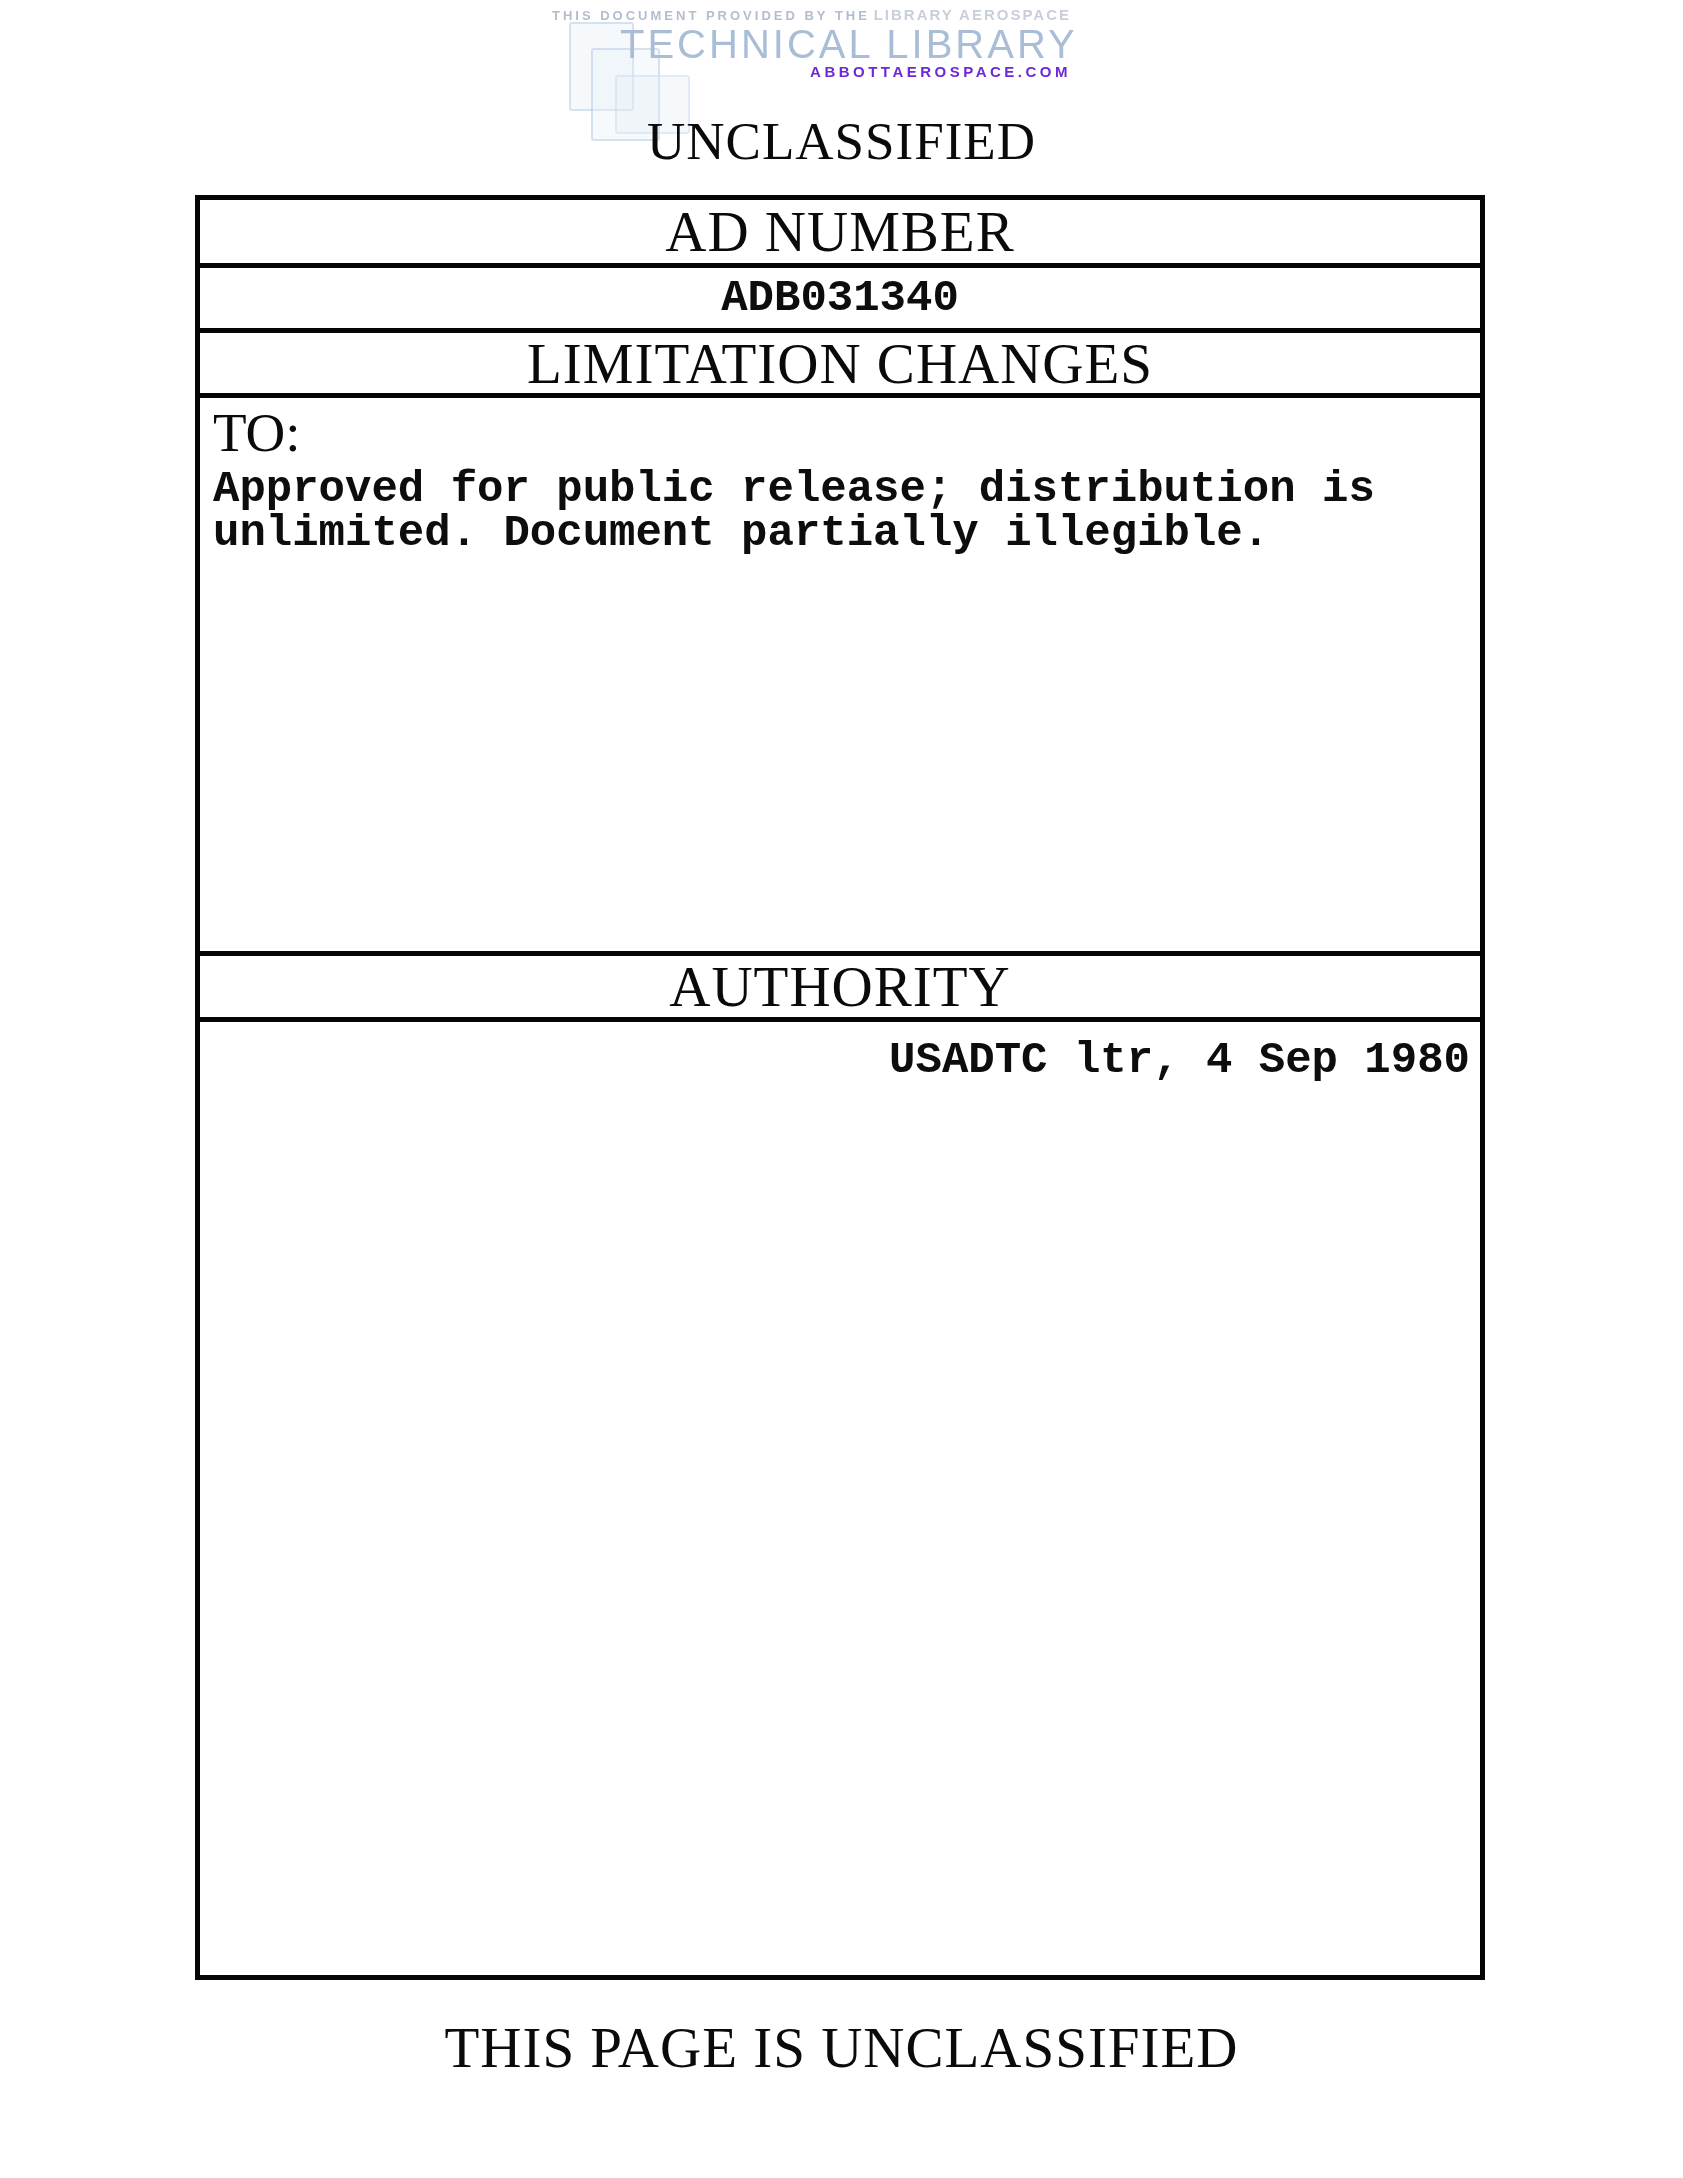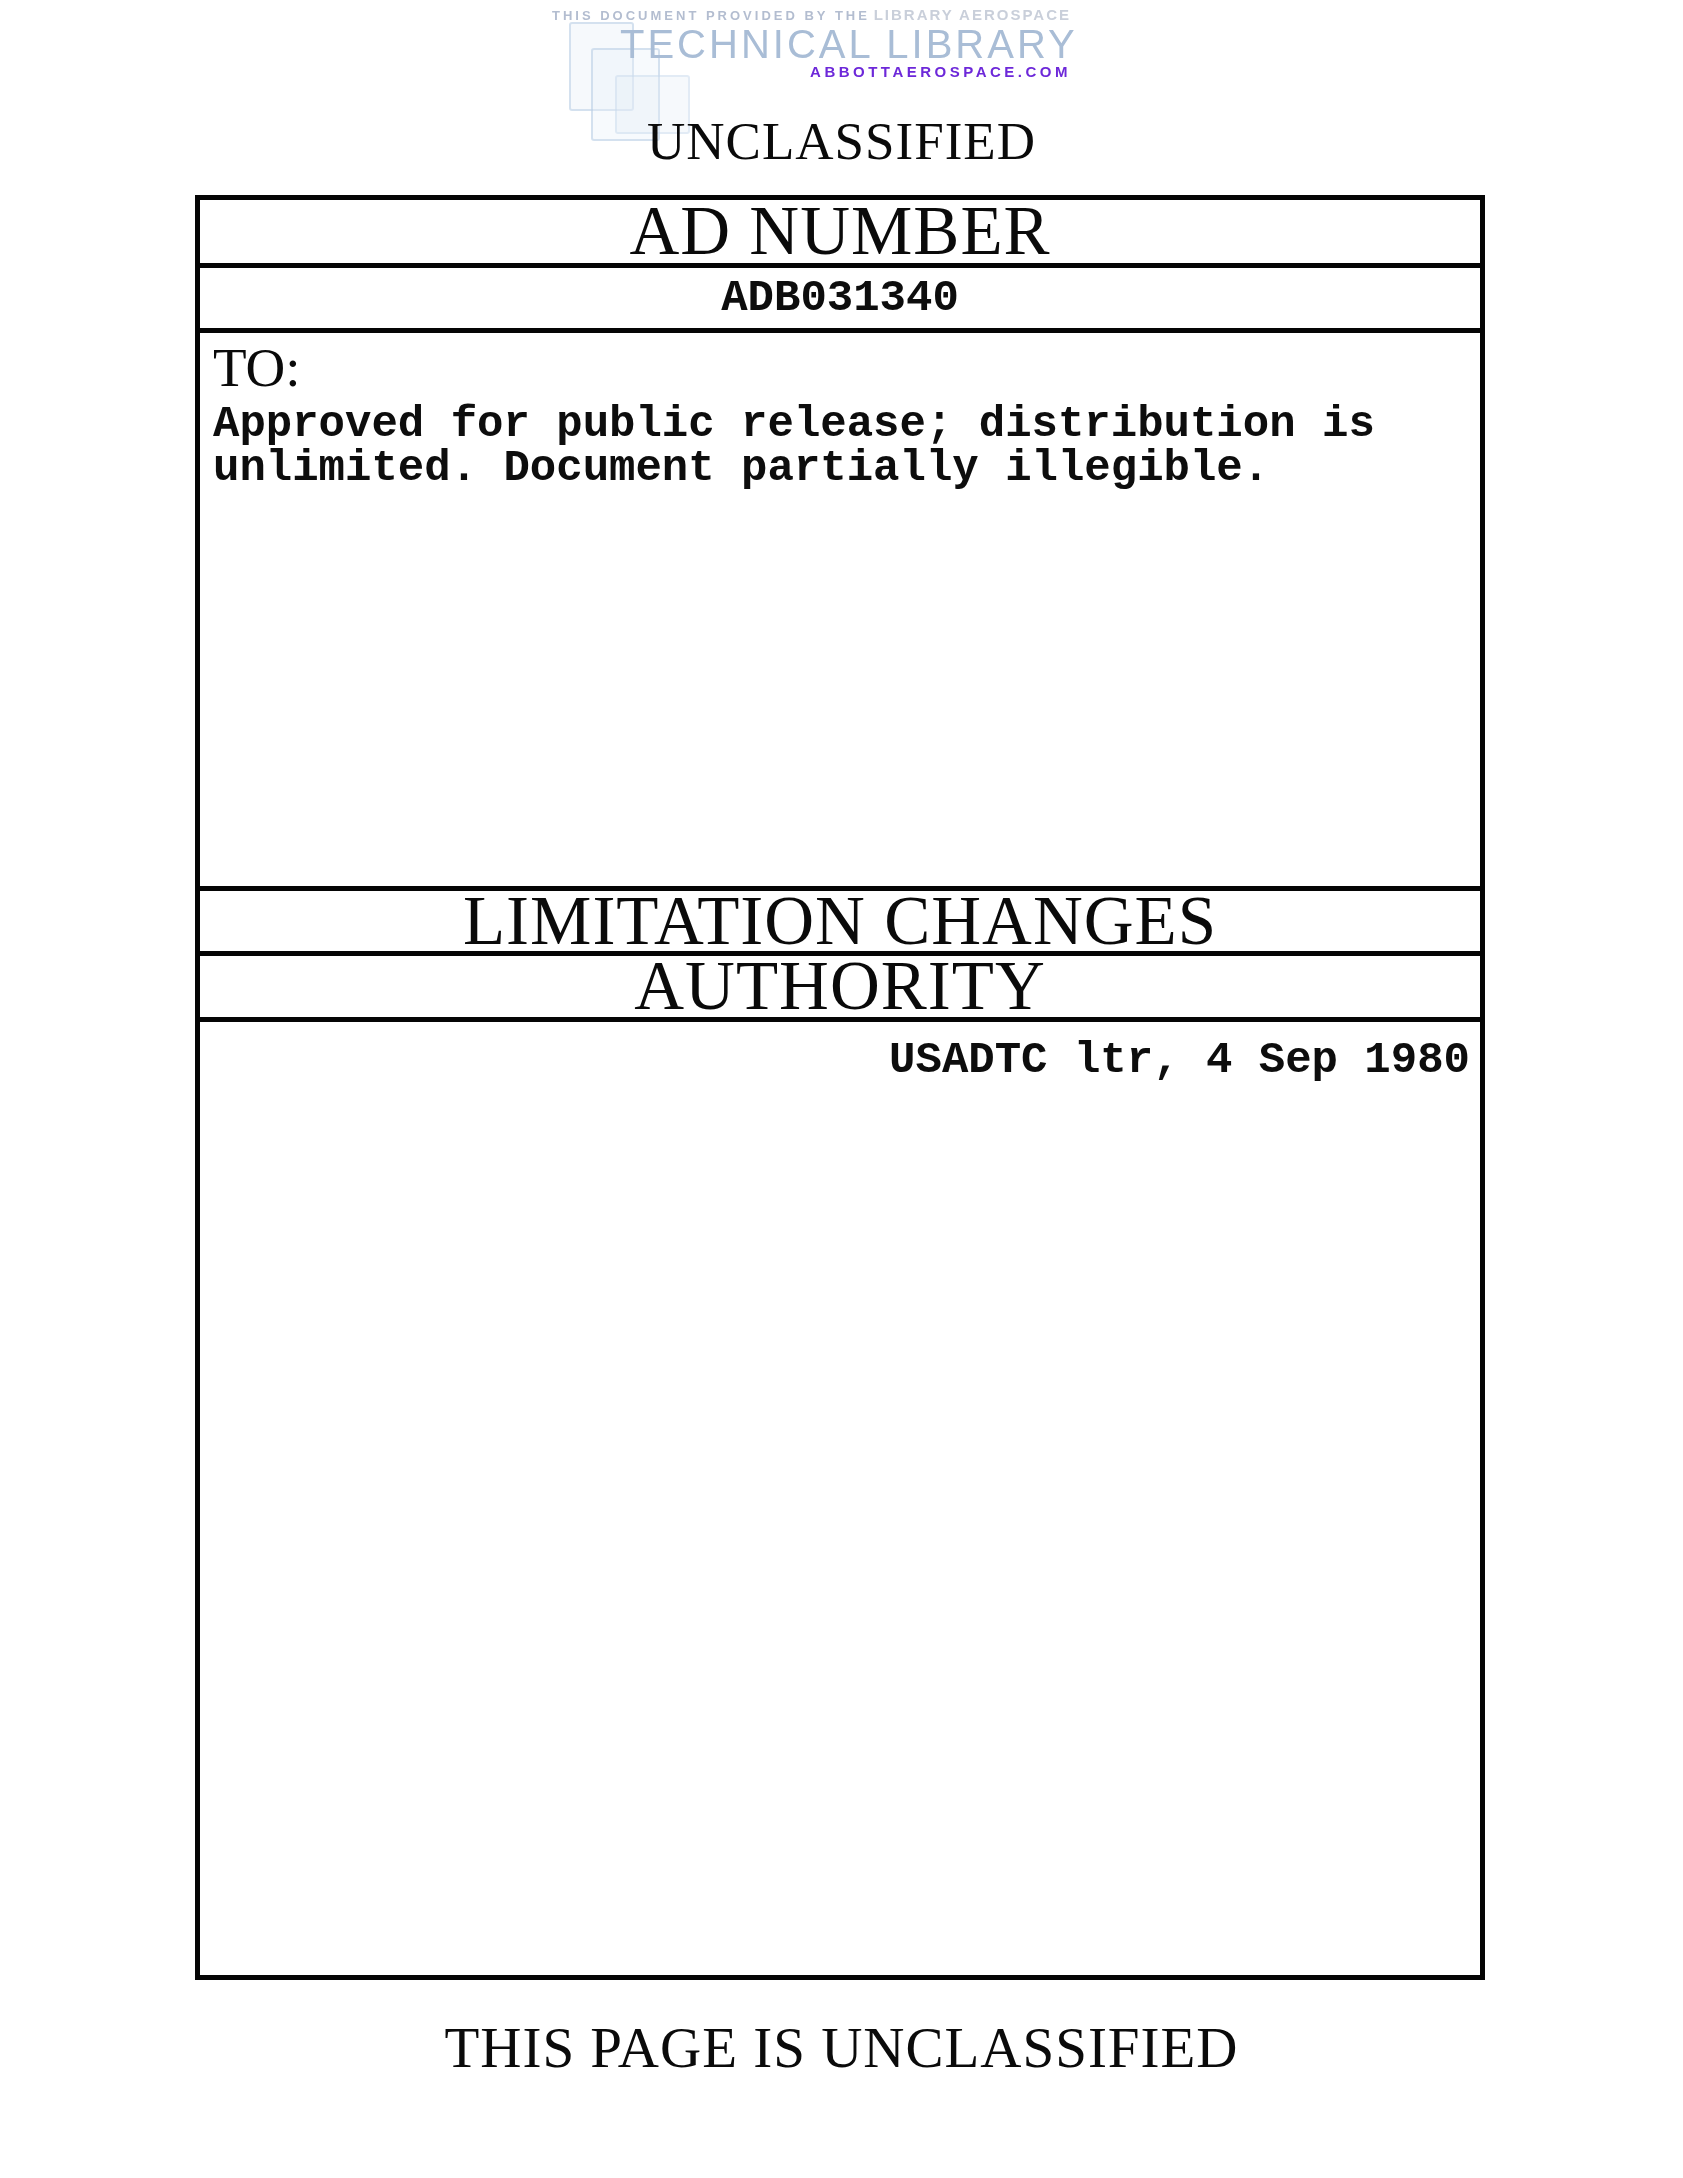--- a/index.html
+++ b/index.html
@@ -116,21 +116,21 @@
   }
   .row {
     box-sizing: border-box;
     border-bottom: 5px solid #050505;
   }
   .row.last { border-bottom: none; flex: 1; }
   .header-row {
     display: flex;
     align-items: center;
     justify-content: center;
-    font-size: 69px;
+    font-size: 57px;
     letter-spacing: 1px;
   }
   .mono {
     font-family: "Liberation Mono", monospace;
     font-weight: bold;
     color: #0d0d0d;
   }
   .mono-row {
     display: flex;
     align-items: center;
@@ -178,28 +178,28 @@
   <div class="logo-site">ABBOTTAEROSPACE.COM</div>
 
   <div class="top-classification">UNCLASSIFIED</div>
 
   <div class="doc-table">
 
     <div class="row header-row h-adnum">AD NUMBER</div>
 
     <div class="row mono-row mono h-adval">ADB031340</div>
 
+    <div class="row header-row h-limit">LIMITATION CHANGES</div>
+
     <div class="row cell h-to">
       <div class="cell-label">TO:</div>
       <div class="mono-para mono">Approved for public release; distribution is
 unlimited. Document partially illegible.</div>
     </div>
 
-    <div class="row header-row h-limit">LIMITATION CHANGES</div>
-
 
     <div class="row header-row h-auth">AUTHORITY</div>
 
     <div class="row cell last authority-body">
       <div class="mono-para mono">USADTC ltr, 4 Sep 1980</div>
     </div>
 
   </div>
 
   <div class="bottom-classification">THIS PAGE IS UNCLASSIFIED</div>

